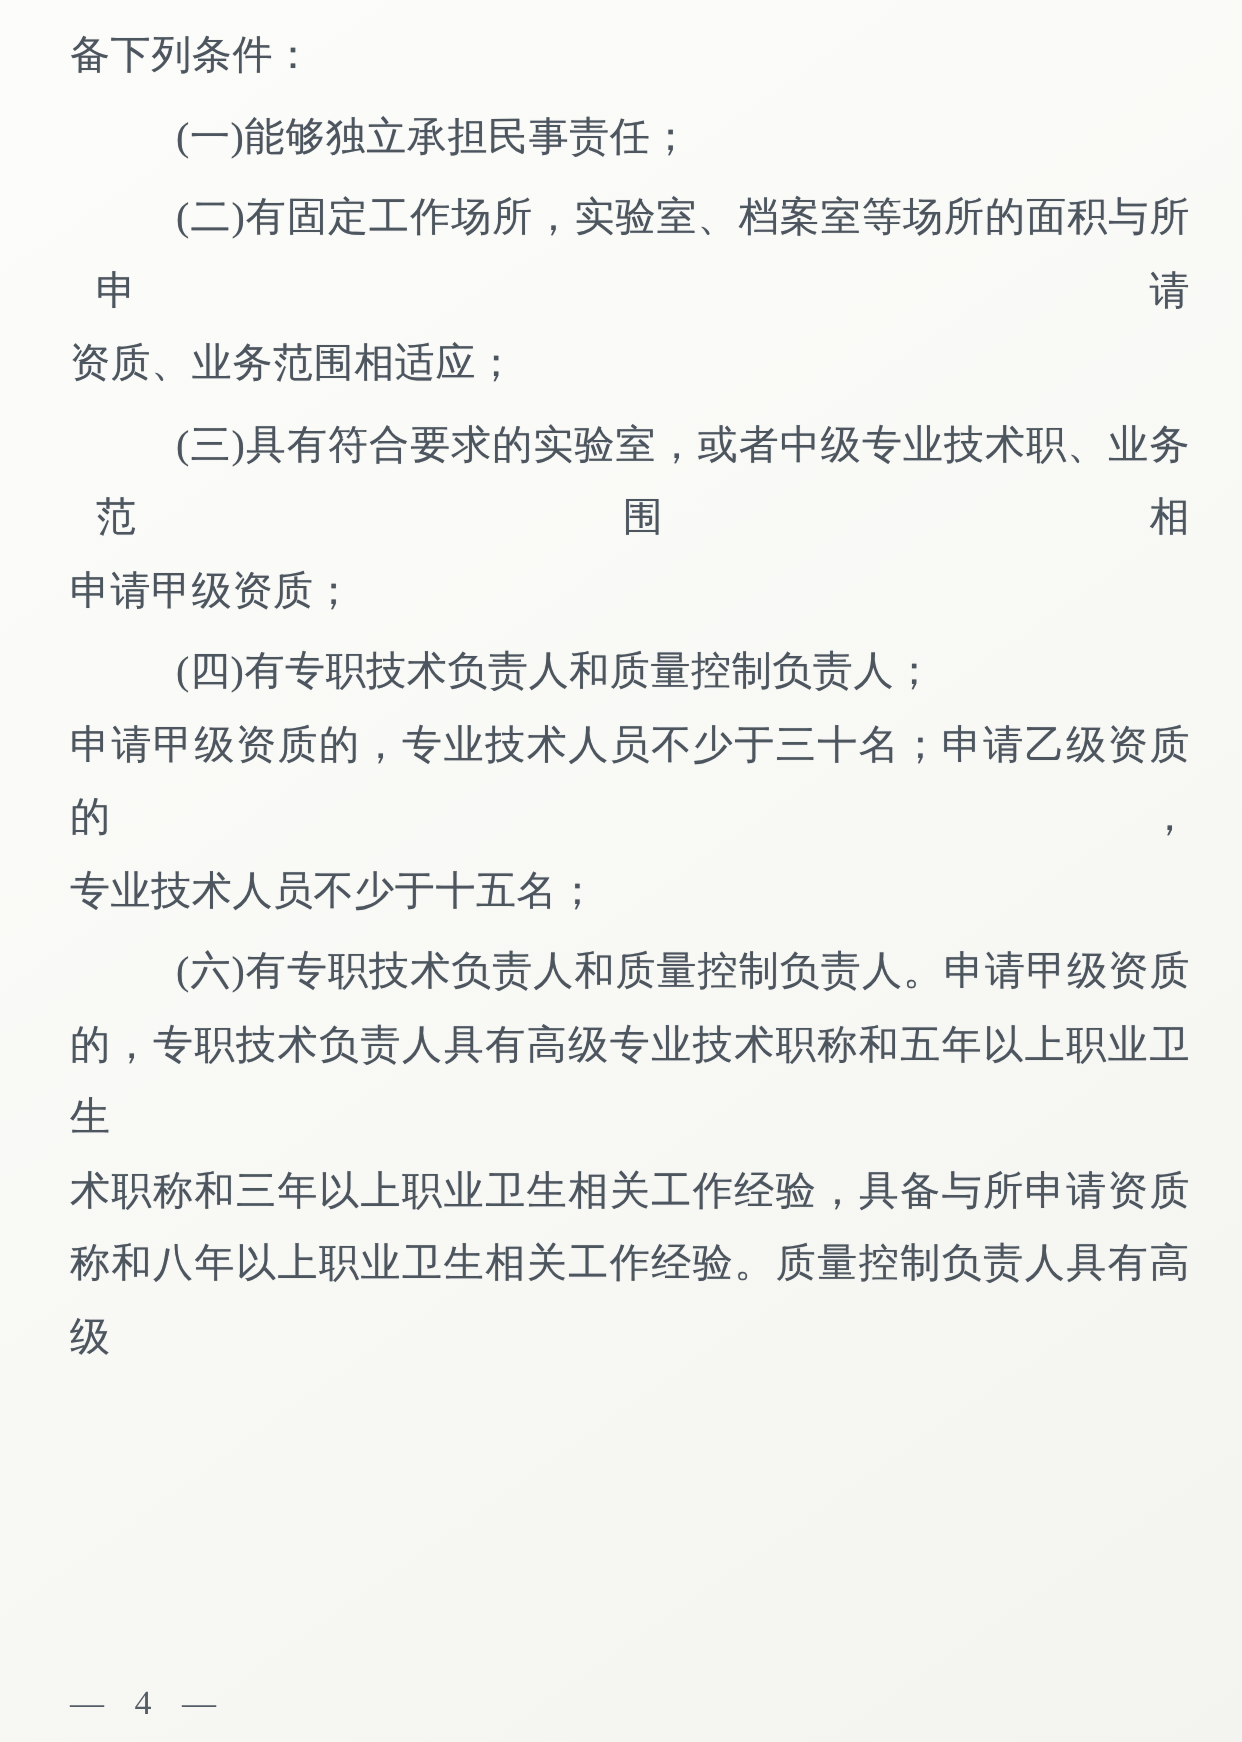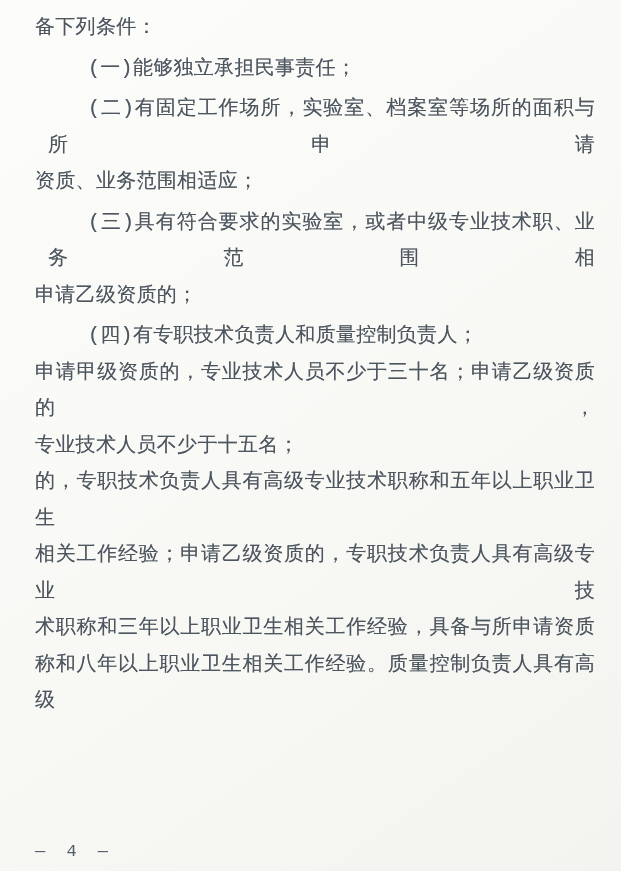--- a/index.html
+++ b/index.html
@@ -10,21 +10,21 @@
     width: 621px;
     height: 871px;
     background: #e9e9e7;
     overflow: hidden;
   }
   .page {
     position: relative;
     width: 621px;
     height: 871px;
     background: linear-gradient(145deg, #fcfcfa 0%, #f8f8f5 55%, #f3f3f0 100%);
-    font-family: Liberation Mono, monospace;
+    font-family: Liberation Serif, serif;
     color: #4d565f;
     overflow: hidden;
   }
   .body-text {
     position: absolute;
     left: 35px;
     top: 10px;
     width: 560px;
   }
   .line {
@@ -58,24 +58,24 @@
 </head>
 <body>
 
 <div class="page">
   <div class="body-text">
     <div class="line">备下列条件：</div>
     <div class="line indent pstart">(一)能够独立承担民事责任；</div>
     <div class="line indent pstart just">(二)有固定工作场所，实验室、档案室等场所的面积与所申请</div>
     <div class="line">资质、业务范围相适应；</div>
     <div class="line indent pstart just">(三)具有符合要求的实验室，或者中级专业技术职、业务范围相</div>
-    <div class="line">申请乙级资质的；</div>
+    <div class="line">申请甲级资质；</div>
     <div class="line indent pstart">(四)有专职技术负责人和质量控制负责人；</div>
     <div class="line just">申请甲级资质的，专业技术人员不少于三十名；申请乙级资质的，</div>
     <div class="line">专业技术人员不少于十五名；</div>
+    <div class="line indent pstart just">(六)有专职技术负责人和质量控制负责人。申请甲级资质</div>
     <div class="line just">的，专职技术负责人具有高级专业技术职称和五年以上职业卫生</div>
-    <div class="line just">相关工作经验；申请乙级资质的，专职技术负责人具有高级专业技</div>
     <div class="line just">术职称和三年以上职业卫生相关工作经验，具备与所申请资质</div>
     <div class="line just">称和八年以上职业卫生相关工作经验。质量控制负责人具有高级</div>
 
   </div>
   <div class="footer">— 4 —</div>
 </div>
 
 </body></html>

